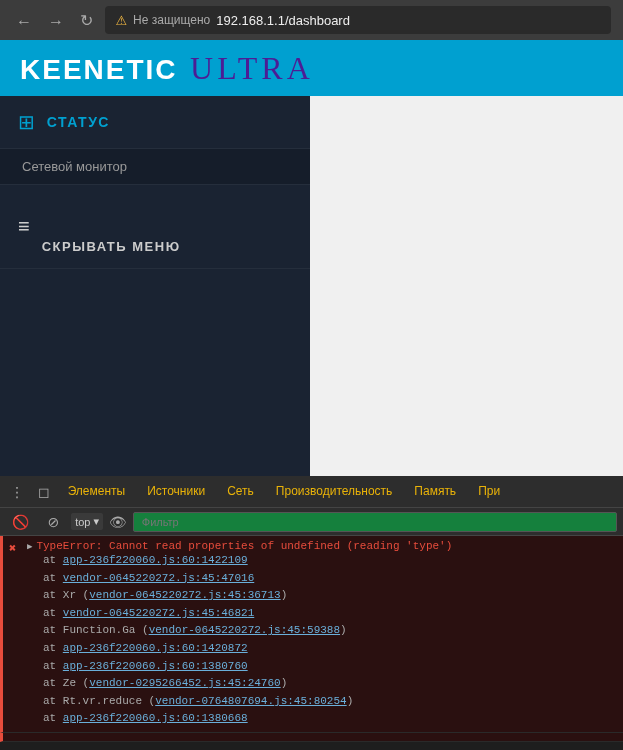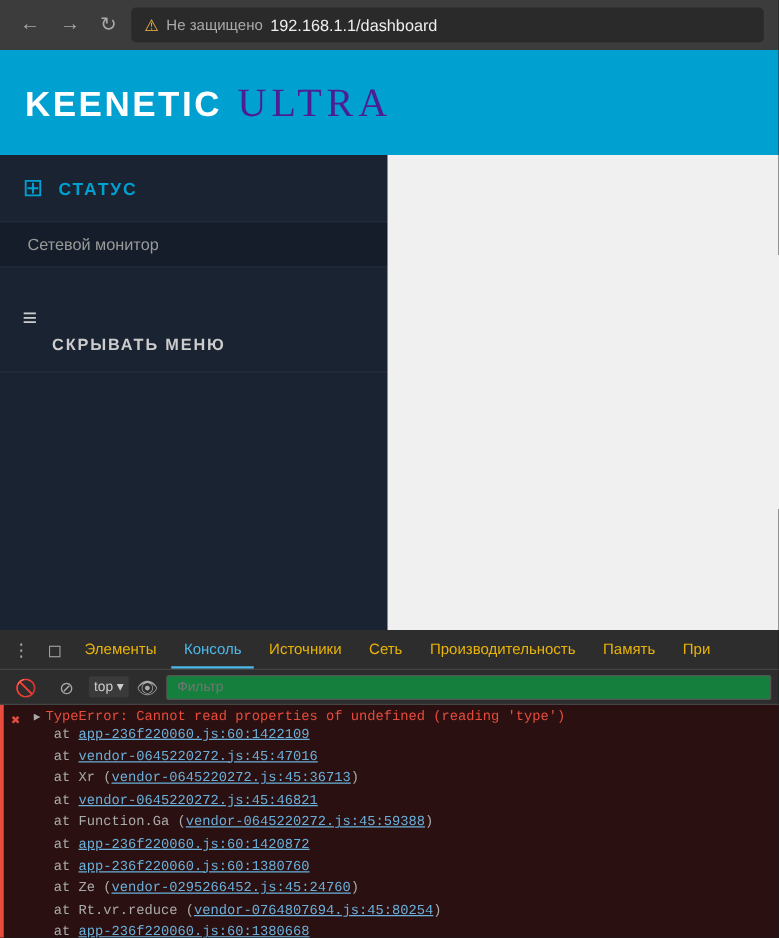--- a/index.html
+++ b/index.html
@@ -47,21 +47,21 @@
       font-size: 12px;
     }
     .address-bar .url {
       color: #eee;
       font-size: 13px;
     }
 
     
     .app-header {
       background: #00a0d0;
-      height: 84px;
+      height: 56px;
       display: flex;
       align-items: center;
       padding: 0 20px;
     }
     .app-logo {
       display: flex;
       align-items: baseline;
       gap: 4px;
     }
     .logo-keenetic {
@@ -306,21 +306,20 @@
   </div>
   <div class="main-content"></div>
 </div>
 
 <div class="devtools">
 
   <div class="devtools-tabs">
     <button class="devtools-icon-btn">⋮</button>
     <button class="devtools-icon-btn">◻</button>
     <button class="devtools-tab">Элементы</button>
-    <button class="devtools-tab active">Консоль</button>
     <button class="devtools-tab">Источники</button>
     <button class="devtools-tab">Сеть</button>
     <button class="devtools-tab">Производительность</button>
     <button class="devtools-tab">Память</button>
     <button class="devtools-tab">При</button>
   </div>
 
   <div class="devtools-toolbar">
     <button class="devtools-icon-btn">🚫</button>
     <button class="devtools-icon-btn">⊘</button>

